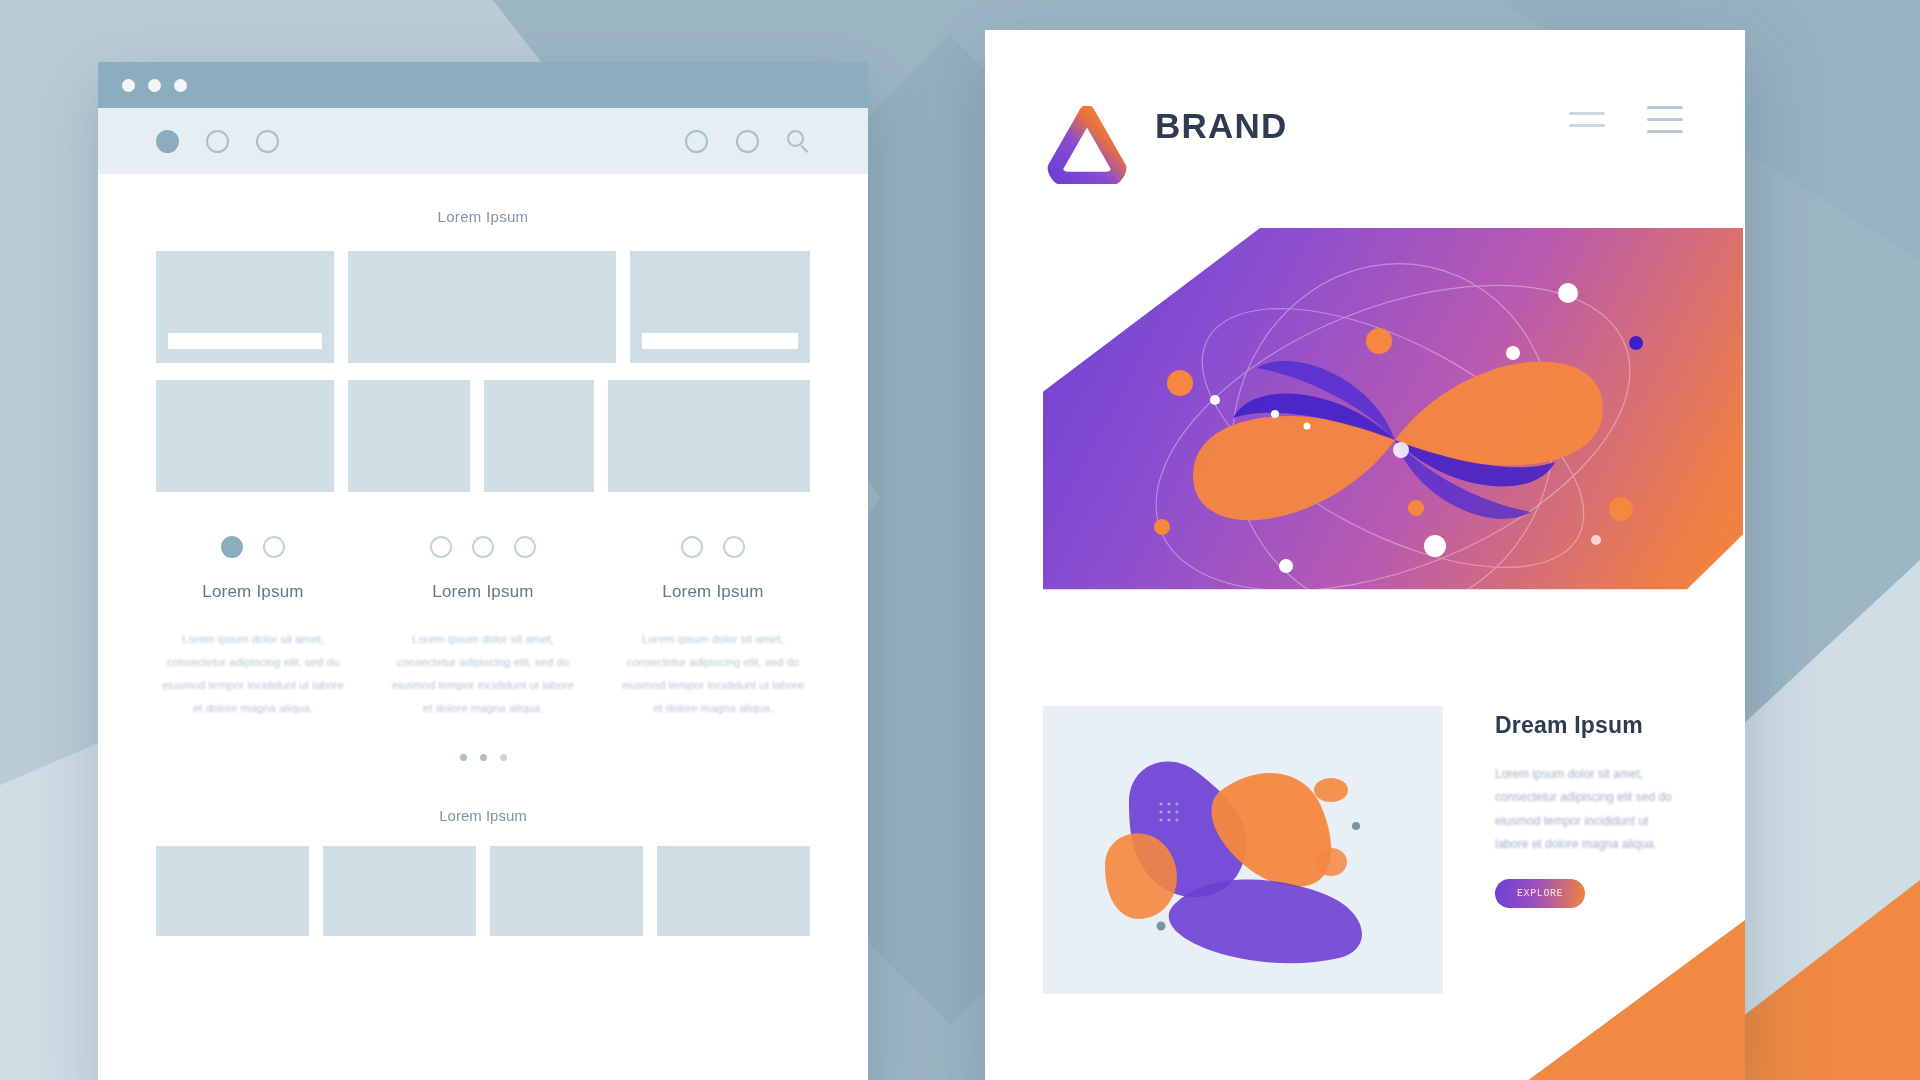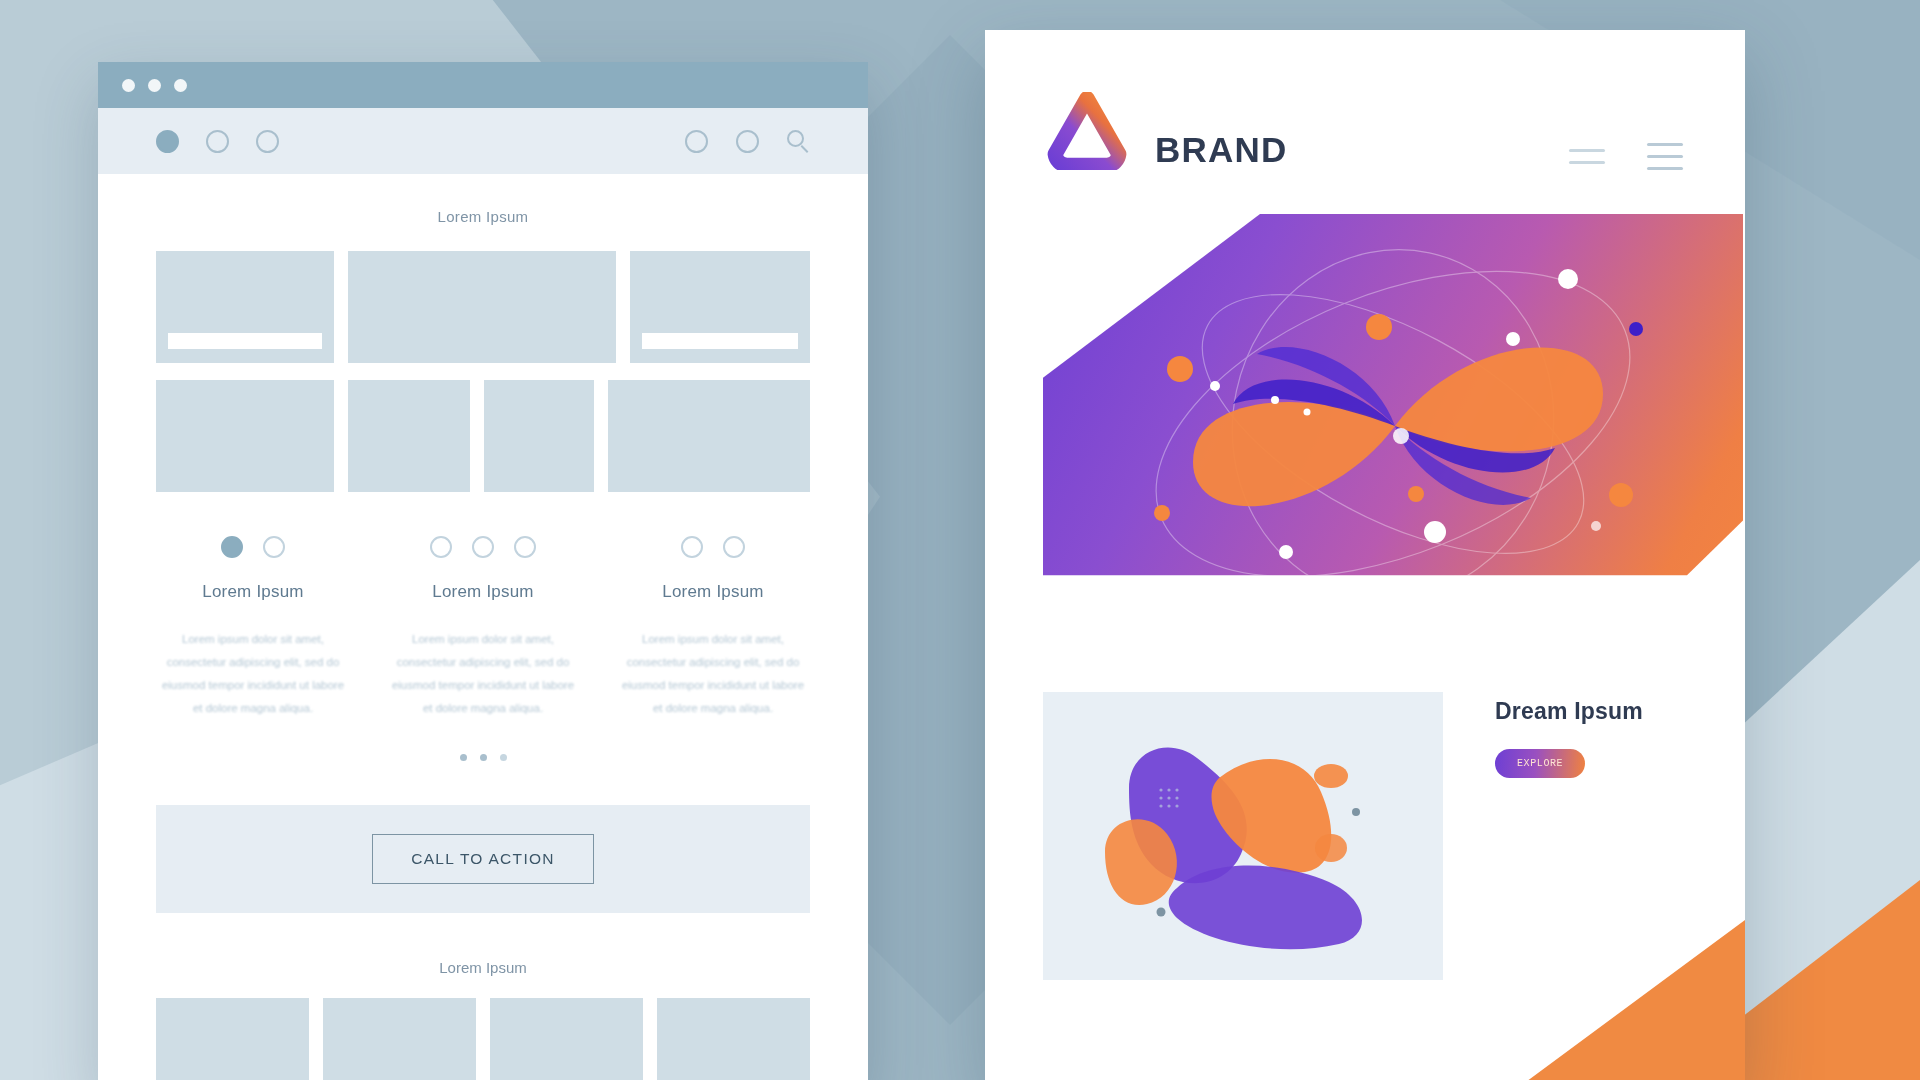--- a/index.html
+++ b/index.html
@@ -207,22 +207,23 @@
   
   .page {
     position: absolute;
     left: 985px; top: 30px;
     width: 760px; height: 1060px;
     background: #ffffff;
     box-shadow: 0 26px 70px rgba(40,70,90,.25);
     overflow: hidden;
   }
   .page-header {
-    display: flex; align-items: flex-end;
+    display: flex; align-items: flex-start;
     padding: 62px 62px 0;
+    margin-top: 14px;
   }
   .logo-mark { width: 80px; height: 78px; flex: 0 0 auto; }
   .brand-name {
     font-size: 35px; font-weight: bold; letter-spacing: 1.2px;
     color: #2f3b52; margin-left: 28px;
   }
   .header-icons { margin-left: auto; display: flex; align-items: center; gap: 42px; }
   .menu-ico { display: flex; flex-direction: column; gap: 9px; width: 36px; }
   .menu-ico span { height: 3px; background: #c9d7e0; border-radius: 2px; }
   .menu-ico.three span { background: #b9cad6; }
@@ -367,23 +368,20 @@
       </div>
 
     </div>
 
     <div class="carousel-dots">
       <span class="cdot"></span>
       <span class="cdot"></span>
       <span class="cdot dim"></span>
     </div>
 
-    <div class="cta-band">
-      <button class="cta-button">CALL TO ACTION</button>
-    </div>
 
     <div class="wf-heading2">Lorem Ipsum</div>
 
     <div class="wf-footer-grid">
       <div class="ph"></div>
       <div class="ph"></div>
       <div class="ph"></div>
       <div class="ph"></div>
     </div>
 
@@ -479,19 +477,20 @@
             <circle cx="134" cy="106" r="1.6"></circle>
           <circle cx="118" cy="114" r="1.6"></circle>
             <circle cx="126" cy="114" r="1.6"></circle>
             <circle cx="134" cy="114" r="1.6"></circle>
         </g>
       </svg>
     </div>
 
     <div class="section-copy">
       <div class="section-title">Dream Ipsum</div>
+      <div class="section-p">Lorem ipsum dolor sit amet, consectetur adipiscing elit sed do eiusmod tempor incididunt ut labore et dolore magna aliqua.</div>
       <button class="pill">EXPLORE</button>
     </div>
 
   </div>
 
   <div class="page-orange-corner"></div>
 </div>
 
 </body></html>

